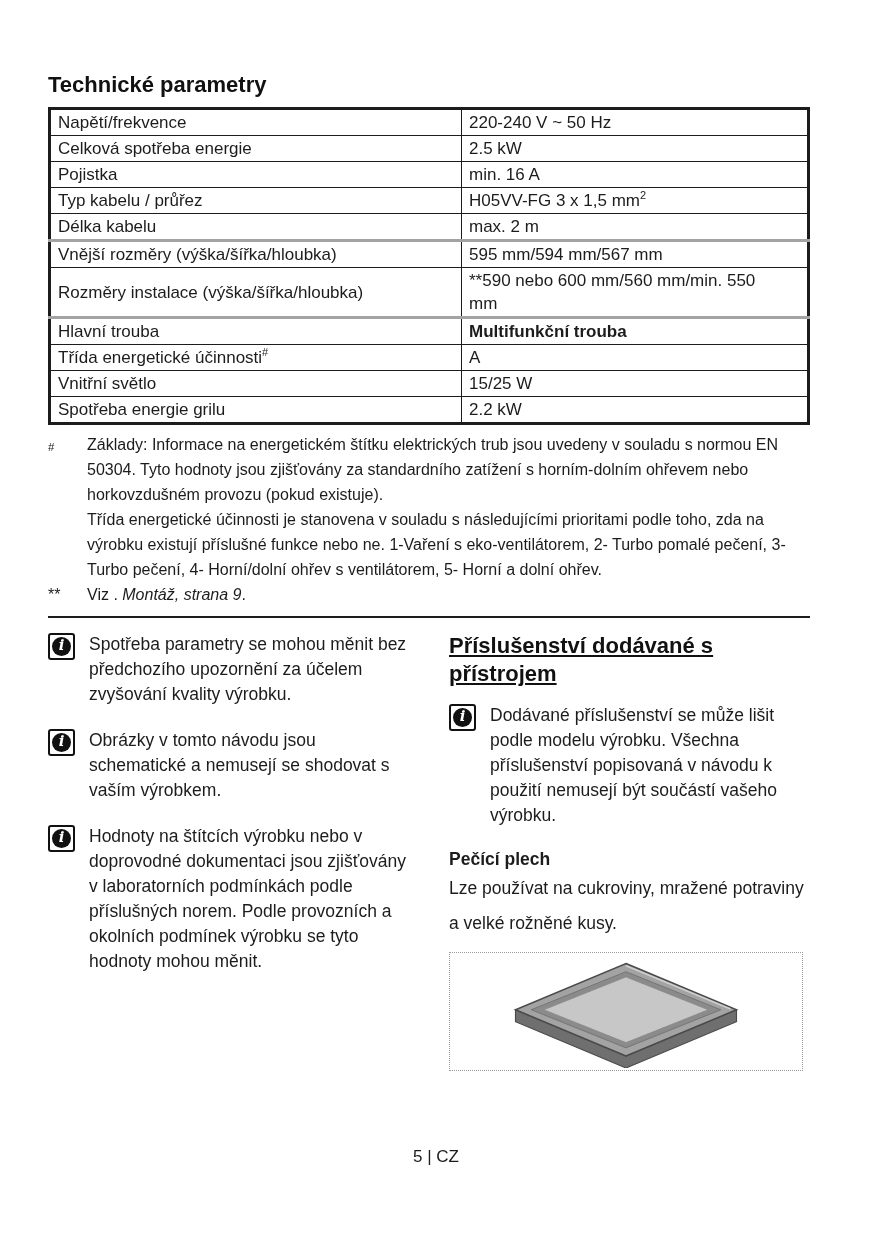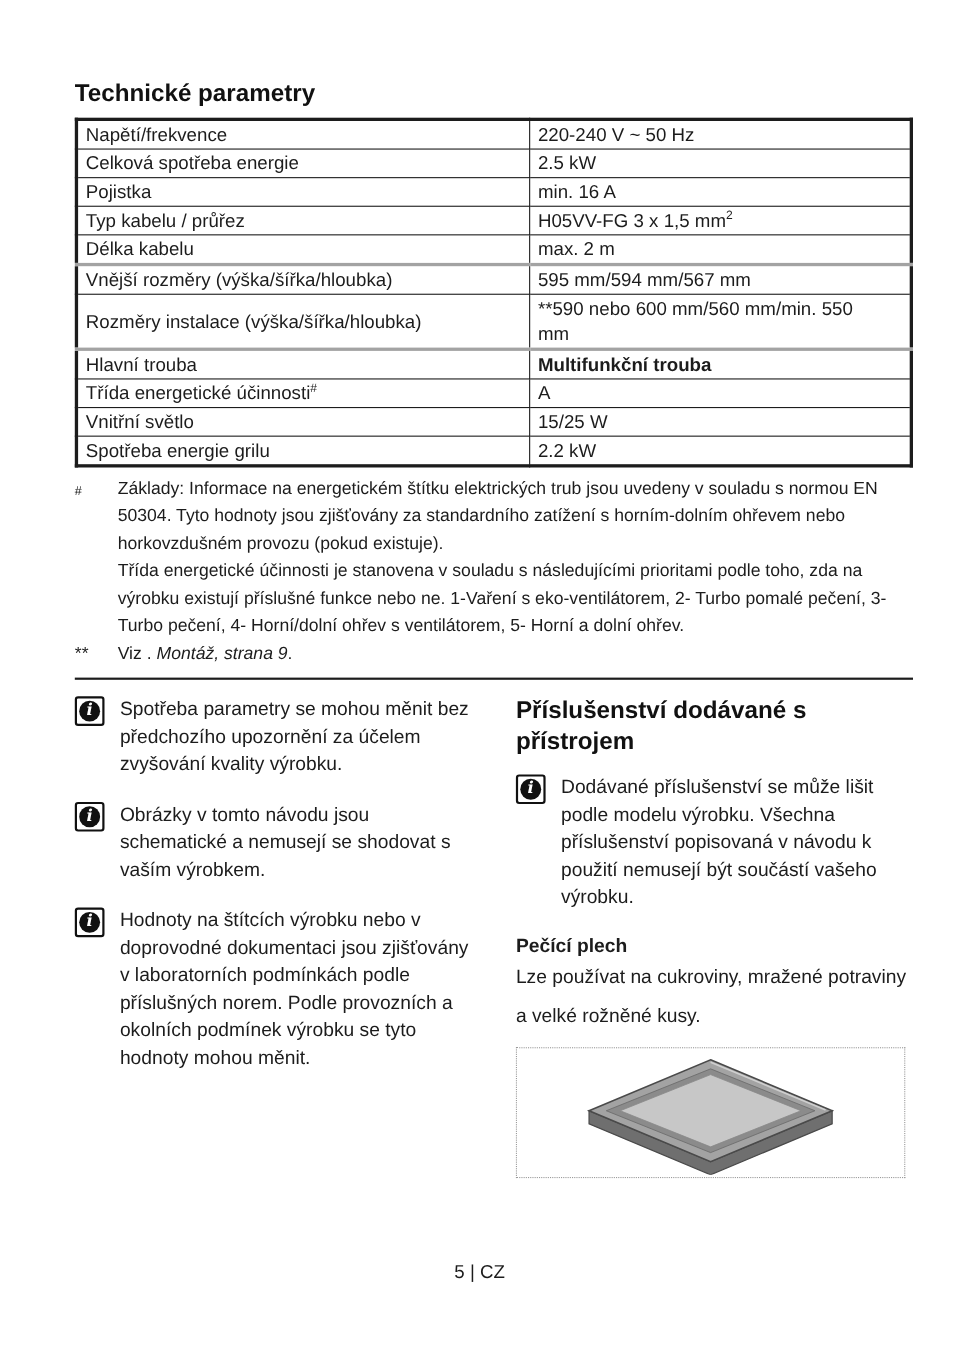--- a/index.html
+++ b/index.html
@@ -5,21 +5,21 @@
   html,body { margin:0; padding:0; background:#e8e8e8; }
   .page {
     position:relative;
     width:872px; height:1240px;
     background:#ffffff;
     font-family:"Liberation Sans", sans-serif;
     color:#1c1c1c;
     margin:0 auto;
     overflow:hidden;
   }
-  .content { position:absolute; left:68px; top:72px; width:762px; }
+  .content { position:absolute; left:48px; top:72px; width:762px; }
 
   h1.title { font-size:22px; font-weight:700; margin:0 0 9px 0; color:#111; }
 
   table.params {
     border-collapse:collapse;
     width:100%;
     font-size:17px;
     border:3px solid #1c1c1c;
   }
   table.params td {
@@ -60,21 +60,21 @@
     width:19px; height:19px; background:#111; border-radius:50%;
     display:flex; align-items:center; justify-content:center;
   }
   .info-i {
     color:#fff; font-family:"DejaVu Serif", serif;
     font-weight:700; font-style:italic; font-size:15px; line-height:1;
     transform:translateY(-1px);
   }
   .note-text { margin:0; font-size:17.5px; line-height:25px; }
 
-  h2.accessories { font-size:22px; font-weight:700; line-height:28px; margin:0 0 15px 0; color:#111; }
+  h2.accessories { font-size:22px; font-weight:700; line-height:28px; margin:0 0 15px 0; color:#111;text-decoration:underline; }
   h3.subhead { font-size:17.5px; font-weight:700; margin:1px 0 1px 0; }
   p.tray-desc { margin:1px 0 11px 0; font-size:17.5px; line-height:35px; }
 
   .tray-box {
     width:354px; height:119px; box-sizing:border-box;
     border:1.5px dotted #9a9a9a;
     display:flex; align-items:center; justify-content:center;
     background:#fff;
   }
 

